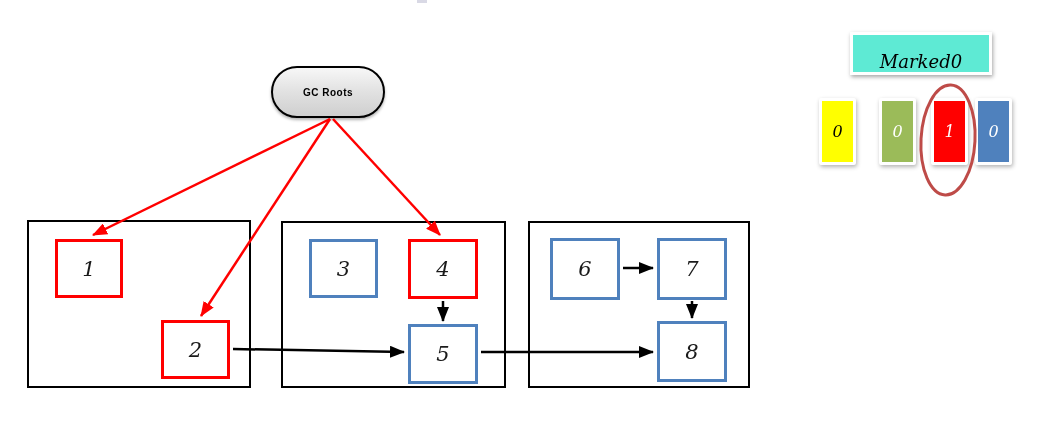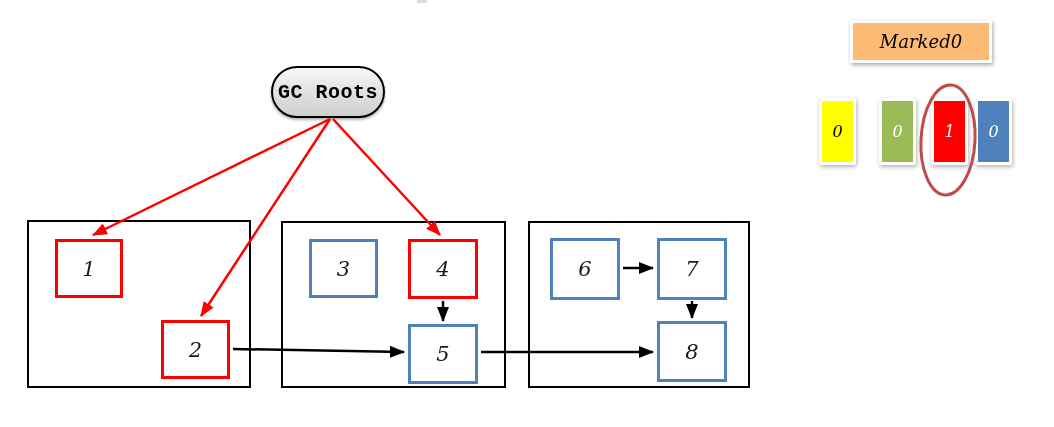--- a/index.html
+++ b/index.html
@@ -22,23 +22,23 @@
     width: 114px; height: 52px;
     box-sizing: border-box;
     background: linear-gradient(180deg, #f7f7f7 0%, #e3e3e3 45%, #cfcfcf 100%);
     border: 2.5px solid #000000;
     border-radius: 27px;
     box-shadow: 0 2px 3px rgba(0,0,0,0.30);
     display: flex; align-items: center; justify-content: center;
     z-index: 3;
   }
   .gc-roots span {
-    font-family: Liberation Mono, monospace;
+    font-family: Liberation Sans, sans-serif;
     font-weight: bold;
-    font-size: 20px;
+    font-size: 10px;
     color: #000000;
     letter-spacing: 0.5px;
   }
   
   .region {
     position: absolute;
     box-sizing: border-box;
     border: 2.5px solid #000000;
     background: #ffffff;
     z-index: 1;
@@ -74,27 +74,27 @@
   svg.overlay {
     position: absolute;
     left: 0; top: 0;
     width: 1054px; height: 427px;
     z-index: 4;
     pointer-events: none;
   }
   
   .marked-flag {
     position: absolute;
-    left: 850px; top: 20px;
+    left: 850px; top: 32px;
     width: 142px; height: 43px;
     box-sizing: border-box;
-    background: #fdba74;
+    background: #5eead4;
     border: 3px solid #ffffff;
     box-shadow: 1px 2px 4px rgba(0,0,0,0.35);
-    display: flex; align-items: center; justify-content: center;
+    display: flex; align-items: flex-end; justify-content: center;
     z-index: 2;
   }
   .marked-flag span {
     font-family: "DejaVu Serif", "Liberation Serif", serif;
     font-style: italic;
     font-size: 18px;
     color: #000000;
   }
   .mark-card {
     position: absolute;

